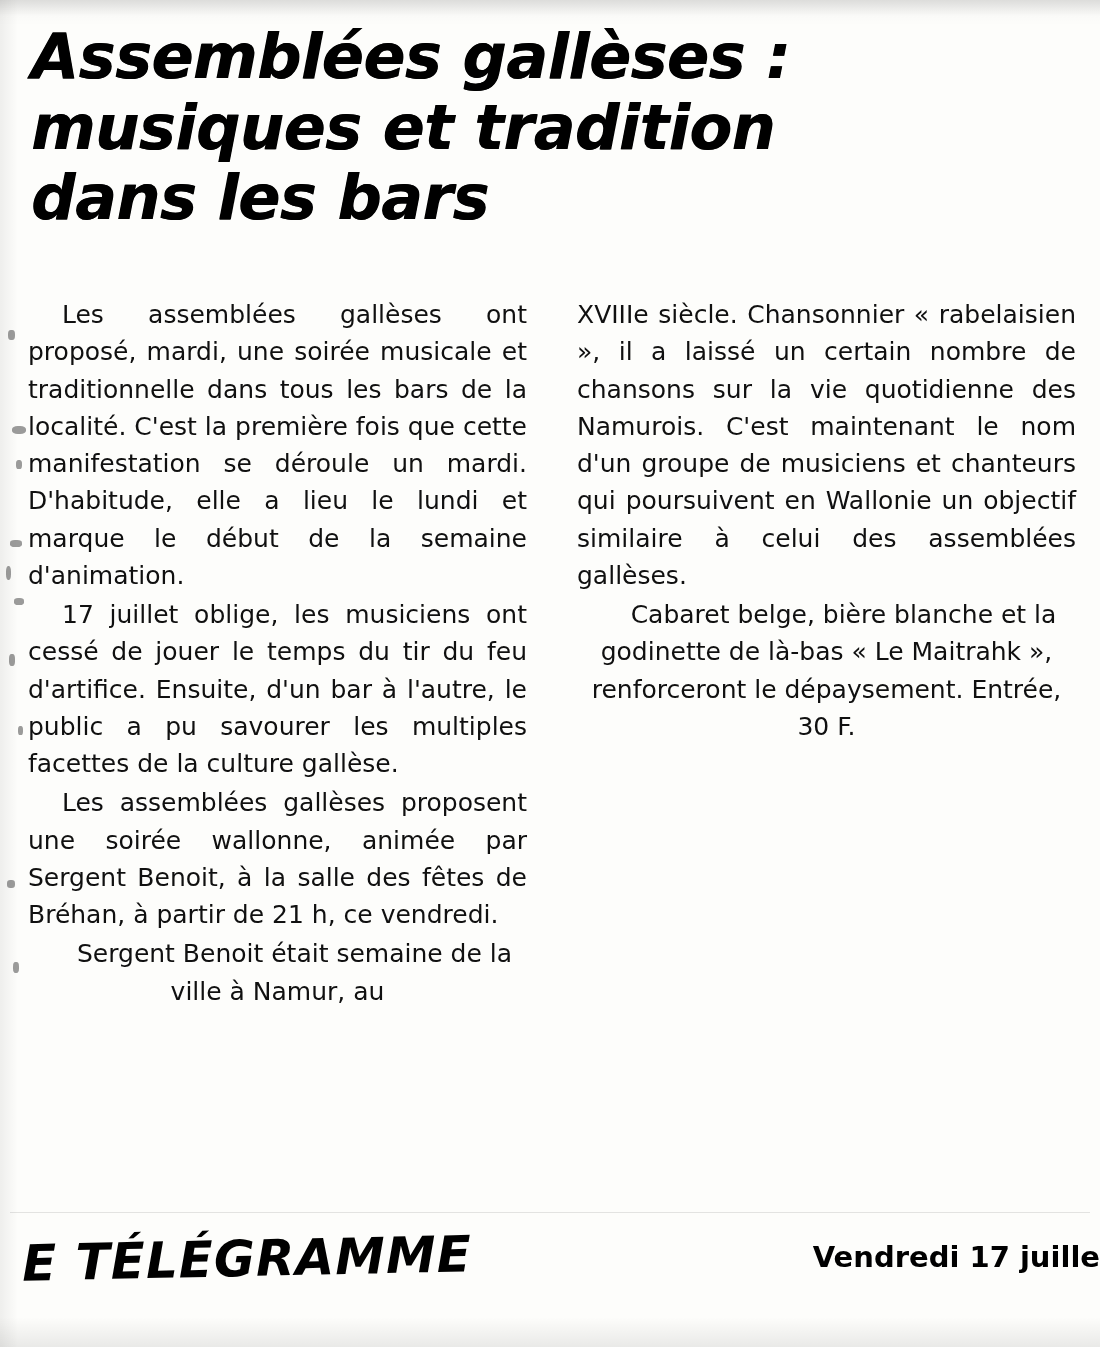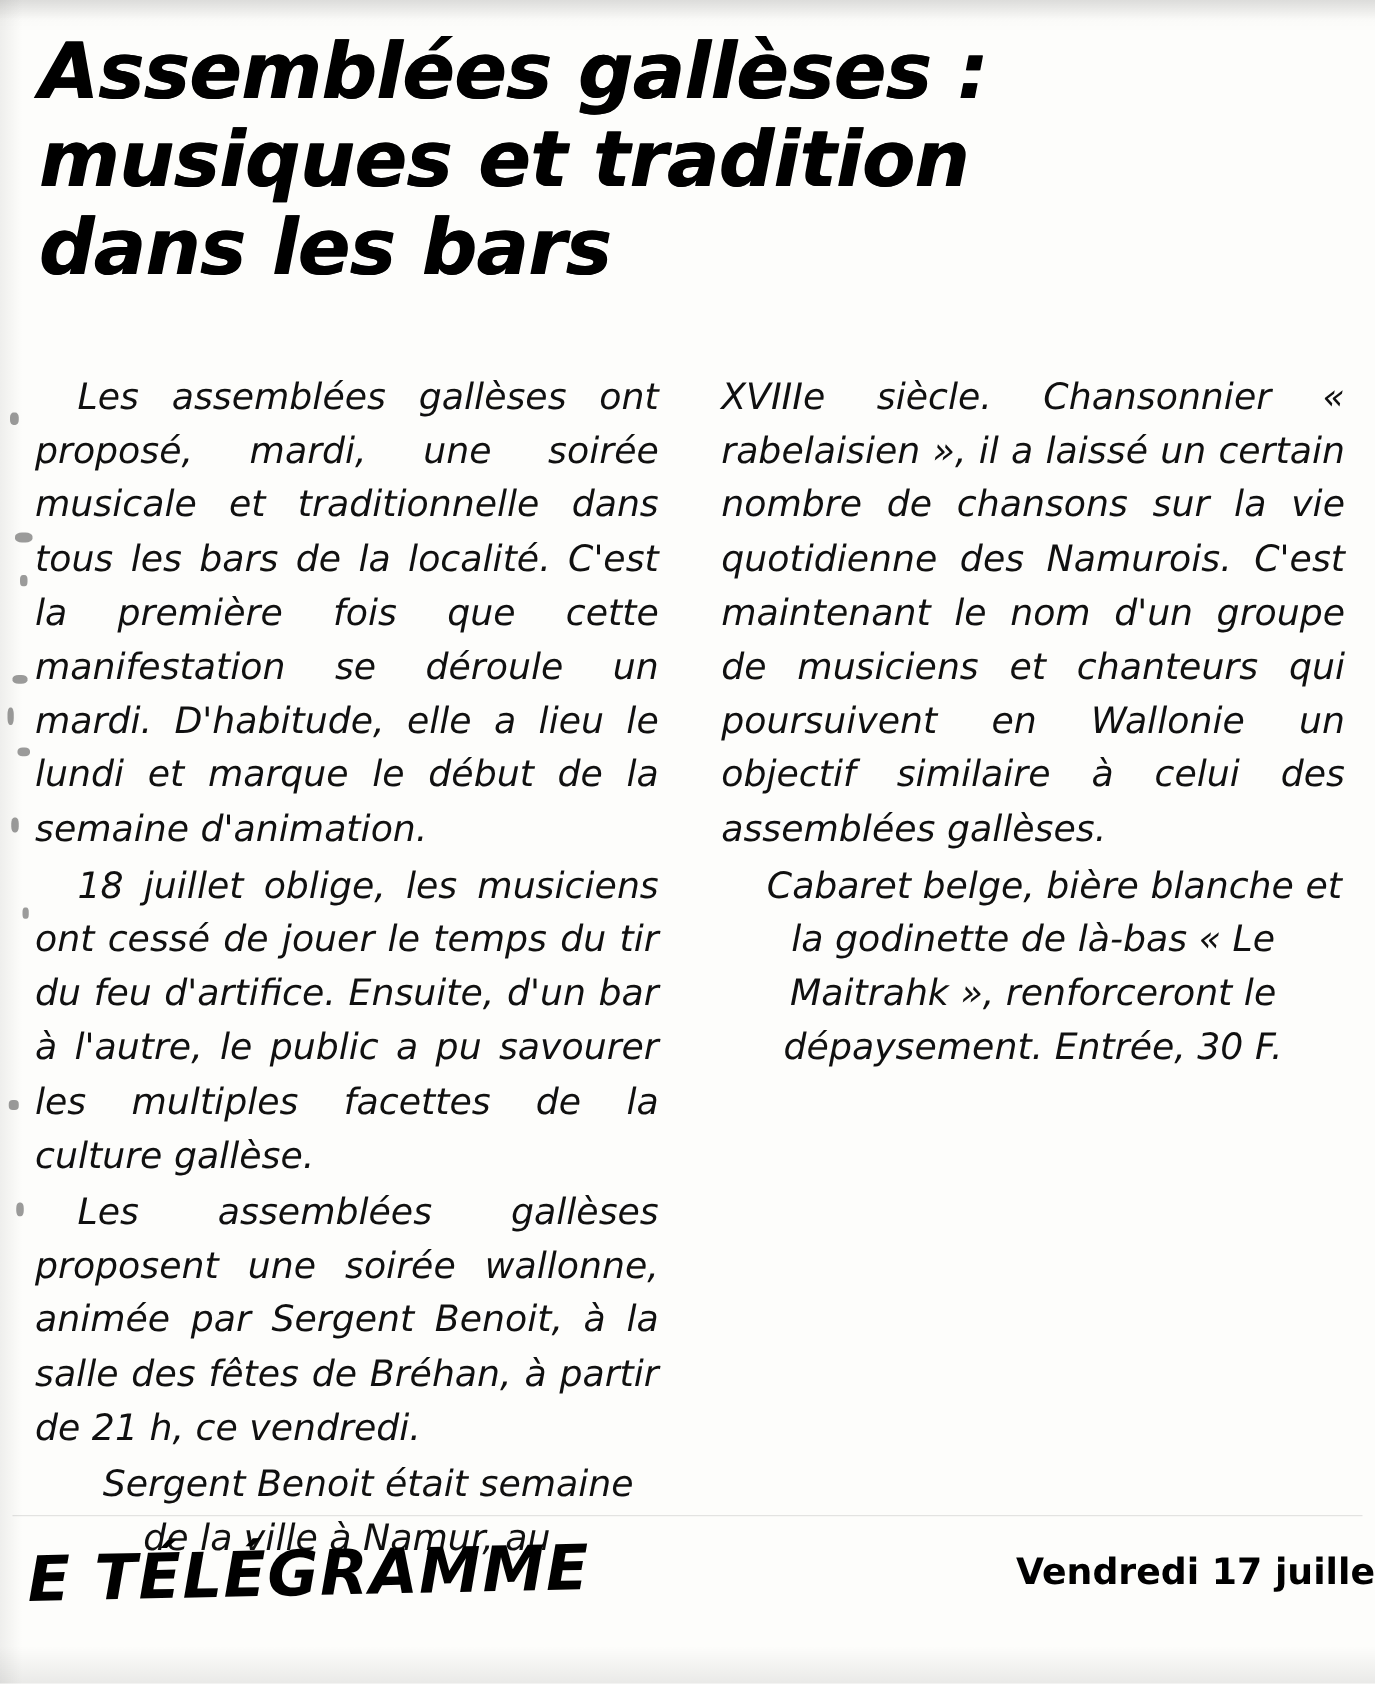--- a/index.html
+++ b/index.html
@@ -66,27 +66,26 @@
     width: 1048px;
     display: flex;
     gap: 50px;
   }
   .col {
     width: 500px;
   }
   .col p {
     margin: 0 0 0 0;
     font-family: "DejaVu Sans", sans-serif;
-    font-size: 29px;
+    font-size: 25px;
     line-height: 1.49;
     text-align: justify;
     text-justify: inter-word;
     color: #101010;
     hyphens: manual;
-    font-style: italic;
   }
   .col p + p {
     margin-top: 2px;
   }
   .col p.indent::before {
     content: "";
     display: inline-block;
     width: 34px;
   }
   .col p:last-child {
@@ -166,21 +165,21 @@
 
     <div class="headline">
       <div class="headline-line">Assemblées gallèses :</div>
       <div class="headline-line">musiques et tradition</div>
       <div class="headline-line">dans les bars</div>
     </div>
 
     <div class="columns">
       <div class="col">
         <p class="indent">Les assemblées gallèses ont proposé, mardi, une soirée musicale et traditionnelle dans tous les bars de la localité. C'est la première fois que cette manifestation se déroule un mardi. D'habitude, elle a lieu le lundi et marque le début de la semaine d'animation.</p>
-        <p class="indent">18 juillet oblige, les musiciens ont cessé de jouer le temps du tir du feu d'artifice. Ensuite, d'un bar à l'autre, le public a pu savourer les multiples facettes de la culture gallèse.</p>
+        <p class="indent">17 juillet oblige, les musiciens ont cessé de jouer le temps du tir du feu d'artifice. Ensuite, d'un bar à l'autre, le public a pu savourer les multiples facettes de la culture gallèse.</p>
         <p class="indent">Les assemblées gallèses proposent une soirée wallonne, animée par Sergent Benoit, à la salle des fêtes de Bréhan, à partir de 21 h, ce vendredi.</p>
         <p class="indent last-left">Sergent Benoit était semaine de la ville à Namur, au</p>
       </div>
       <div class="col">
         <p>XVIIIe siècle. Chansonnier « rabelaisien », il a laissé un certain nombre de chansons sur la vie quotidienne des Namurois. C'est maintenant le nom d'un groupe de musiciens et chanteurs qui poursuivent en Wallonie un objectif similaire à celui des assemblées gallèses.</p>
         <p class="indent last-left">Cabaret belge, bière blanche et la godinette de là-bas « Le Maitrahk », renforceront le dépaysement. Entrée, 30 F.</p>
       </div>
     </div>
 
     <div class="speck" style="left:8px; top:330px; width:7px; height:10px;"></div>

